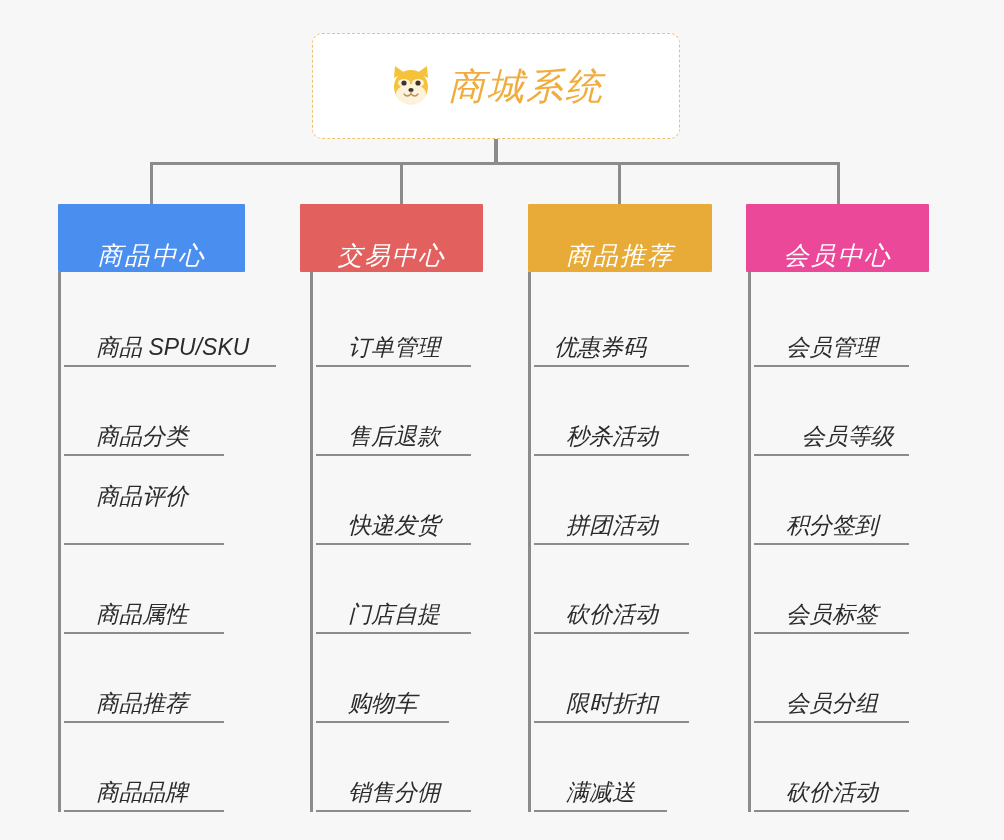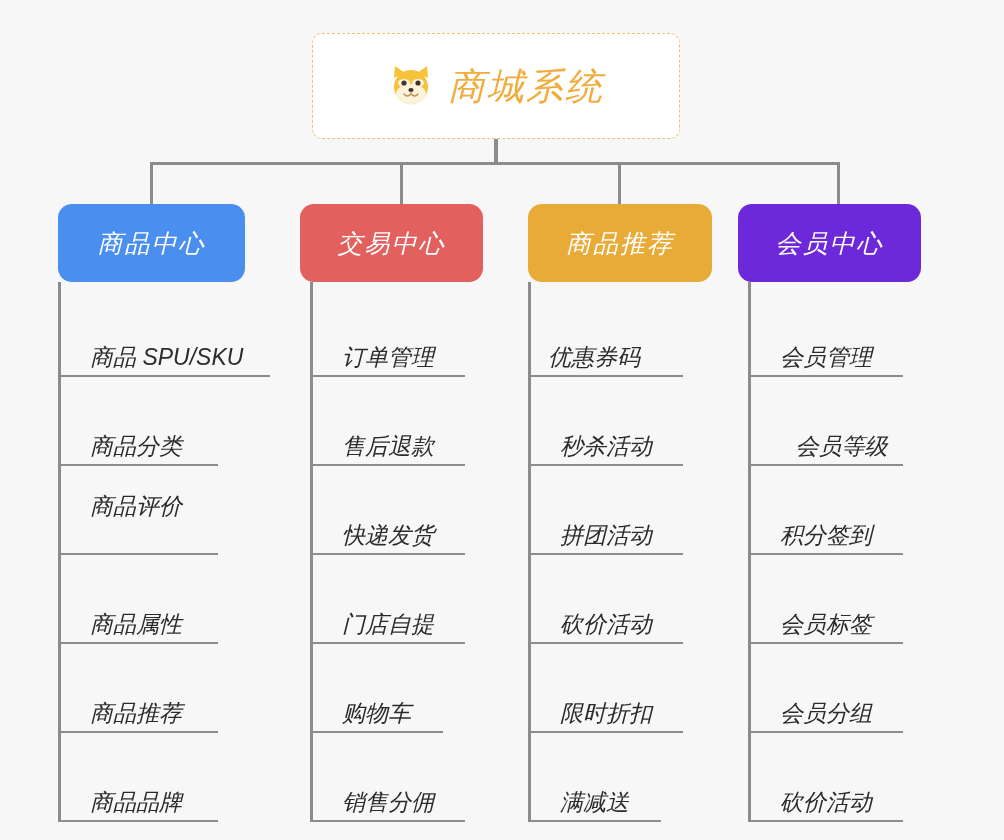--- a/index.html
+++ b/index.html
@@ -60,24 +60,24 @@
   .conn-h { height: 3px; }
 
   
   .column {
     position: absolute;
     top: 204px;
   }
   .cat-box {
     position: relative;
     box-sizing: border-box;
-    height: 78px;
-    border-radius: 14px;
+    height: 68px;
+    border-radius: 1px;
     display: flex;
-    align-items: center;
+    align-items: flex-end;
     justify-content: center;
     color: #ffffff;
     font-size: 25px;
     letter-spacing: 2px;
     z-index: 2;
   }
   .leaf-list {
     position: relative;
     margin-top: 0;
     padding-top: 6px;
@@ -87,21 +87,21 @@
     position: absolute;
     left: 14px;
     top: 0;
     width: 3px;
     background: #8c8c8c;
   }
   .leaf {
     position: relative;
     box-sizing: border-box;
     height: 89px;
-    margin-left: 14px;
+    margin-left: 20px;
     padding-left: 32px;
     display: flex;
     align-items: flex-end;
     border-bottom: 2px solid #8c8c8c;
   }
   .leaf-label {
     font-size: 23px;
     color: #2b2b2b;
     line-height: 1.1;
     padding-bottom: 5px;
@@ -219,21 +219,21 @@
           </div>
           <div class="leaf" style="width: 155px;">
             <span class="leaf-label">限时折扣</span>
           </div>
           <div class="leaf" style="width: 133px;">
             <span class="leaf-label">满减送</span>
           </div>
         </div>
       </div>
       <div class="column" style="left: 734px;">
-        <div class="cat-box" style="background: #6d28d9; width: 183px; margin-left: 4px;">
+        <div class="cat-box" style="background: #ec4899; width: 183px; margin-left: 12px;">
           <span>会员中心</span>
         </div>
         <div class="leaf-list">
           <div class="spine" style="height: 540px;"></div>
           <div class="leaf" style="width: 155px;">
             <span class="leaf-label">会员管理</span>
           </div>
           <div class="leaf" style="width: 155px; justify-content: center;">
             <span class="leaf-label">会员等级</span>
           </div>

